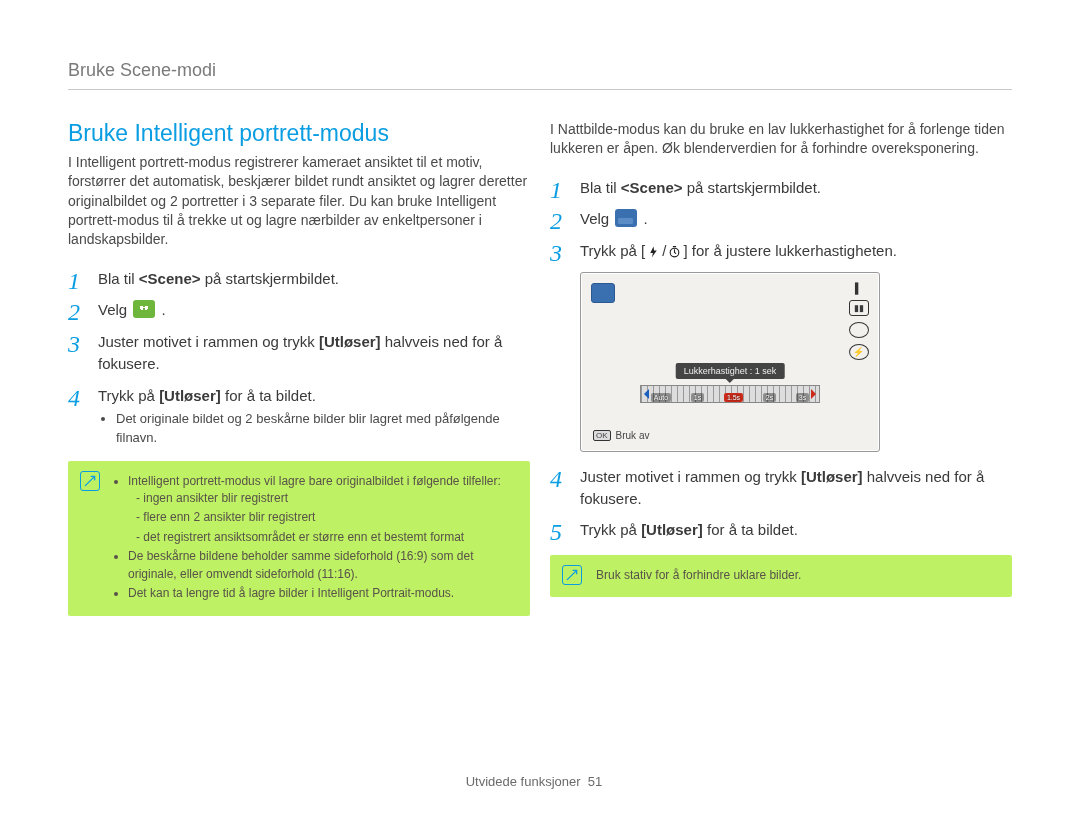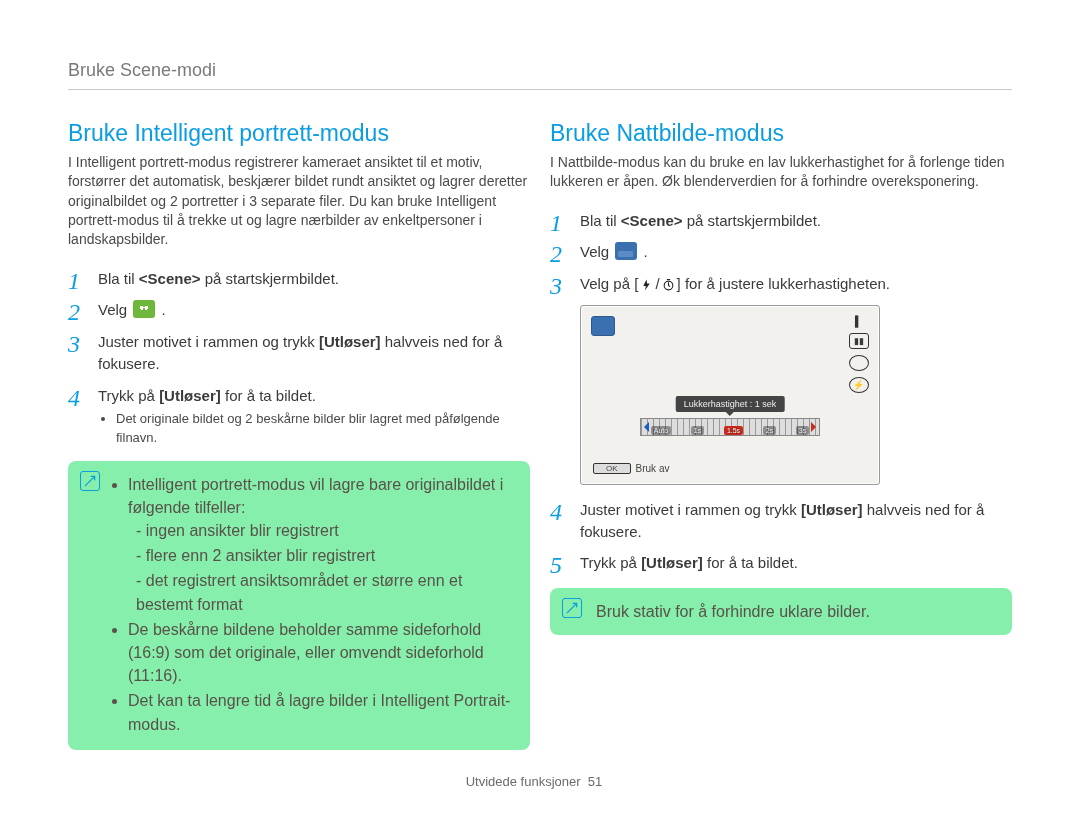--- a/index.html
+++ b/index.html
@@ -64,25 +64,25 @@
   ol.steps b { font-weight: 700; }
   .sub {
     list-style: disc;
     padding-left: 18px;
     font-size: 13px;
     line-height: 1.4;
     color: #4a4a4a;
     margin-top: 4px;
   }
   .note {
-    background: #86efac;
-    border-radius: 8px;
+    background: #bef264;
+    border-radius: 2px;
     padding: 12px 14px 12px 46px;
     position: relative;
-    font-size: 16px;
+    font-size: 12px;
     line-height: 1.45;
     color: #585249;
     margin-top: 14px;
   }
   .note .note-icon {
     position: absolute;
     left: 12px;
     top: 10px;
     width: 20px;
     height: 20px;
@@ -211,21 +211,21 @@
   .lcd .panel-off {
     position: absolute;
     left: 12px; bottom: 10px;
     font-size: 10px;
     color: #444;
     display: flex; align-items: center; gap: 5px;
   }
   .lcd .ok-box {
     border: 1px solid #333;
     border-radius: 2px;
-    padding: 0 12px;
+    padding: 0 2px;
     font-size: 8px;
     background: #ddd;
   }
   .footer {
     position: absolute;
     left: 0; right: 12px;
     bottom: 26px;
     text-align: center;
     font-size: 13px;
     color: #6b6b6b;
@@ -276,33 +276,32 @@
             <li>det registrert ansiktsområdet er større enn et bestemt format</li>
           </ul>
         </li>
         <li>De beskårne bildene beholder samme sideforhold (16:9) som det originale, eller omvendt sideforhold (11:16).</li>
         <li>Det kan ta lengre tid å lagre bilder i Intelligent Portrait-modus.</li>
       </ul>
     </div>
   </div>
 
   <div class="col">
-    <h2>Bruke Nattbilde-modus</h2>
     <p class="intro">I Nattbilde-modus kan du bruke en lav lukkerhastighet for å forlenge tiden lukkeren er åpen. Øk blenderverdien for å forhindre overeksponering.</p>
 
     <ol class="steps">
       <li>
         <span>Bla til </span><b>&lt;Scene&gt;</b><span> på startskjermbildet.</span>
       </li>
       <li>
         <span>Velg </span>
         <span class="icon-badge night-icon"></span> .
       </li>
       <li>
-        <span>Velg på [</span><span class="inline-key">
+        <span>Trykk på [</span><span class="inline-key">
             <svg class="flash-svg" viewBox="0 0 24 24">
               <path d="M12 2 L6 14 L11 14 L9 22 L18 9 L13 9 Z" fill="#222"></path>
             </svg>
           </span>/<span class="inline-key">
             <svg class="timer-svg" viewBox="0 0 24 24">
               <circle cx="12" cy="13" r="8" fill="none" stroke="#222" stroke-width="2"></circle>
               <path d="M12 7 L12 13 L15 15 M9 2 L15 2" stroke="#222" stroke-width="2" fill="none"></path>
             </svg>
           </span><span>] for å justere lukkerhastigheten.</span>
       </li>

